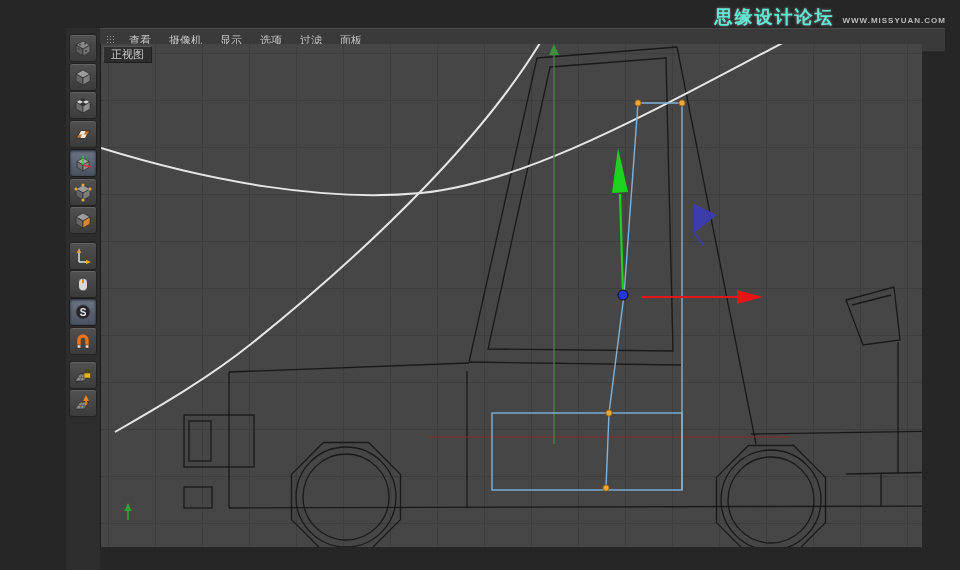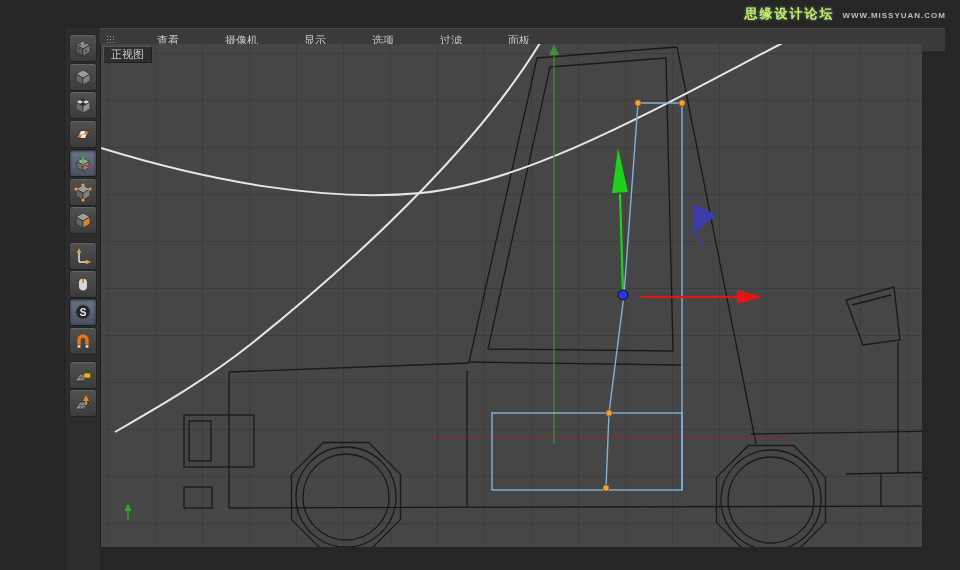--- a/index.html
+++ b/index.html
@@ -2,27 +2,27 @@
 <html><head>
 <meta charset="utf-8">
 <style>
   * { margin:0; padding:0; box-sizing:border-box; }
   body { background:#111; font-family:"Liberation Sans", sans-serif; }
   .app { position:relative; width:960px; height:570px; background:#262626; overflow:hidden; }
 
   
   .top-chrome { position:absolute; left:0; top:0; width:960px; height:28px; background:#262626; }
   .watermark { position:absolute; top:5px; right:14px; display:flex; align-items:baseline; gap:8px; }
-  .wm-title { font-size:13px; font-weight:bold; letter-spacing:2px; color:#bef264; text-shadow:0 0 3px #888; }
+  .wm-title { font-size:18px; font-weight:bold; letter-spacing:2px; color:#5eead4; text-shadow:0 0 3px #888; }
   .wm-url { font-size:8px; color:#bdbdbd; letter-spacing:1px;font-weight:bold; }
 
   
   .menubar { position:absolute; left:100px; top:28px; width:845px; height:24px; background:#3a3a3a;
              border-top:1px solid #4a4a4a; border-bottom:1px solid #2a2a2a;
-             display:flex; align-items:center; padding-left:4px;gap:28px; }
+             display:flex; align-items:center; padding-left:4px; }
   .grip { width:8px; height:10px; margin:0 6px 0 2px;
           background-image:radial-gradient(#9a9a9a 0.8px, transparent 1px);
           background-size:3px 3px; }
   .menu-item { font-size:11px; color:#c9c9c9; padding:0 9px; line-height:14px; cursor:default; white-space:nowrap; }
 
   
   .toolbar { position:absolute; left:66px; top:28px; width:34px; height:542px; background:#2d2d2d; }
   .tbtn { position:absolute; left:3px; width:28px; height:28px; border:1px solid #232323; border-radius:3px;
           background:linear-gradient(#515151,#3b3b3b); box-shadow:inset 0 1px 0 #636363;
           display:flex; align-items:center; justify-content:center; cursor:pointer; }

